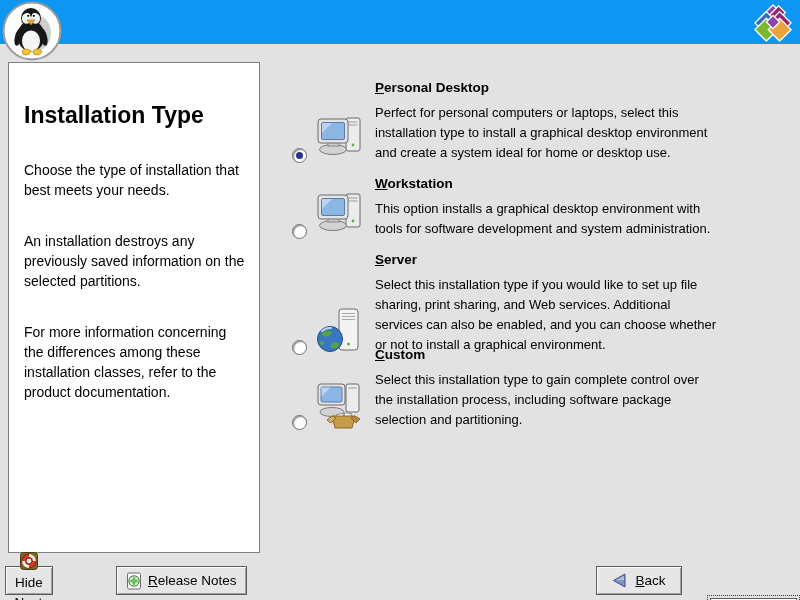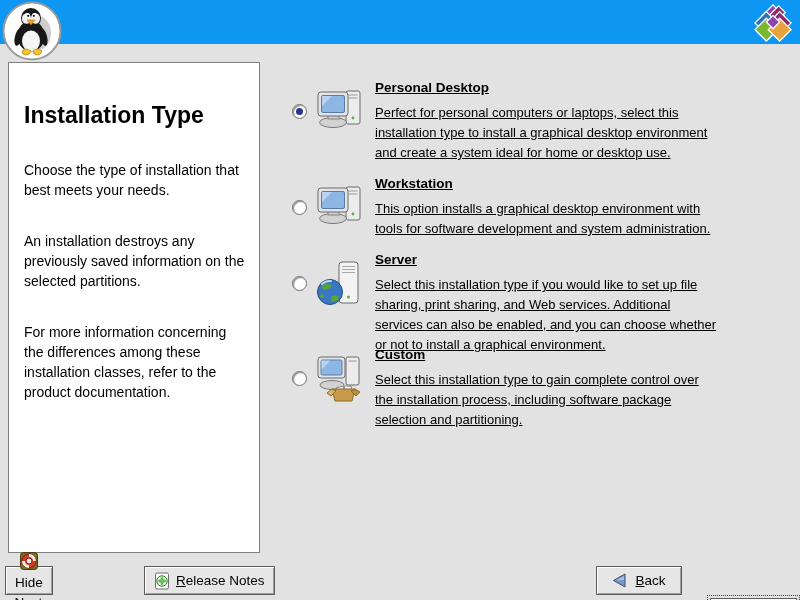--- a/index.html
+++ b/index.html
@@ -35,21 +35,21 @@
     background:#ffffff; border:1px solid #7f7f7f;
     padding:39px 14px 0 15px;
   }
   .help-title { font-size:23px; font-weight:bold; letter-spacing:0; }
   .help-panel p {
     margin-top:31px; font-size:14px; line-height:20px;
   }
 
   
   .options { position:absolute; left:288px; top:80px; width:460px; height:400px; }
-  .option { position:absolute; left:0; display:flex; align-items:flex-start; cursor:default;text-decoration:underline; }
+  .option { position:absolute; left:0; display:flex; align-items:flex-end; cursor:default; }
   .option.o0 { top:0; }
   .option.o1 { top:96px; }
   .option.o2 { top:172px; }
   .option.o3 { top:267px; }
 
   .radio {
     width:15px; height:15px; border-radius:50%;
     background:#fdfdfd;
     border:1px solid #6f6f6f;
     box-shadow:inset 1px 1px 1px rgba(0,0,0,.45), inset -1px -1px 1px #ffffff;
@@ -71,21 +71,21 @@
   .btn {
     position:absolute; height:29px;
     background:#e6e6e6;
     border:1px solid #5c5c5c;
     box-shadow:inset 1px 1px 0 #ffffff, inset -1px -1px 0 #9f9f9f;
     display:flex; align-items:center; justify-content:center;
     font-size:13.5px; gap:5px; padding:0 9px;
     cursor:default;
   }
   .btn-hide-help   { left:5px;  top:566px;flex-direction:column; }
-  .btn-release     { left:116px; top:566px;margin-left:28px; }
+  .btn-release     { left:116px; top:566px; }
   .btn-back        { left:596px; top:566px; width:86px; gap:8px; }
   .btn-next        { left:710px; top:598px; width:87px; gap:16px; outline:1px dotted #3c3c3c; outline-offset:2px; }
   .btn .ic { flex:0 0 auto; display:block; }
 </style>
 </head>
 <body>
 
 <div class="header">
   <div class="brand">
     <svg class="brand-logo" width="38" height="38" viewBox="0 0 40 40">

